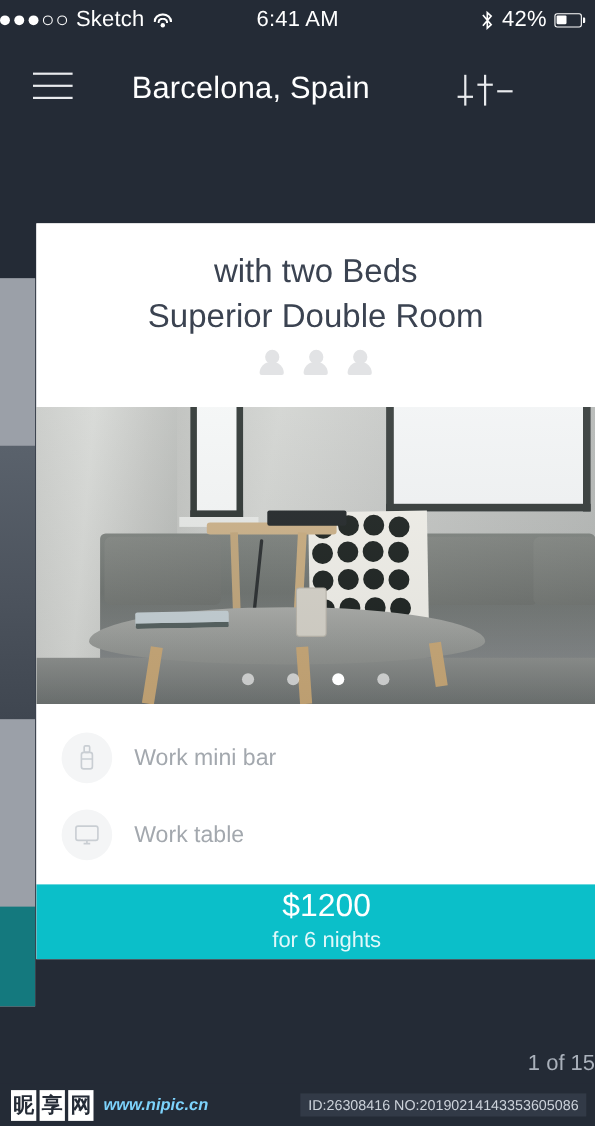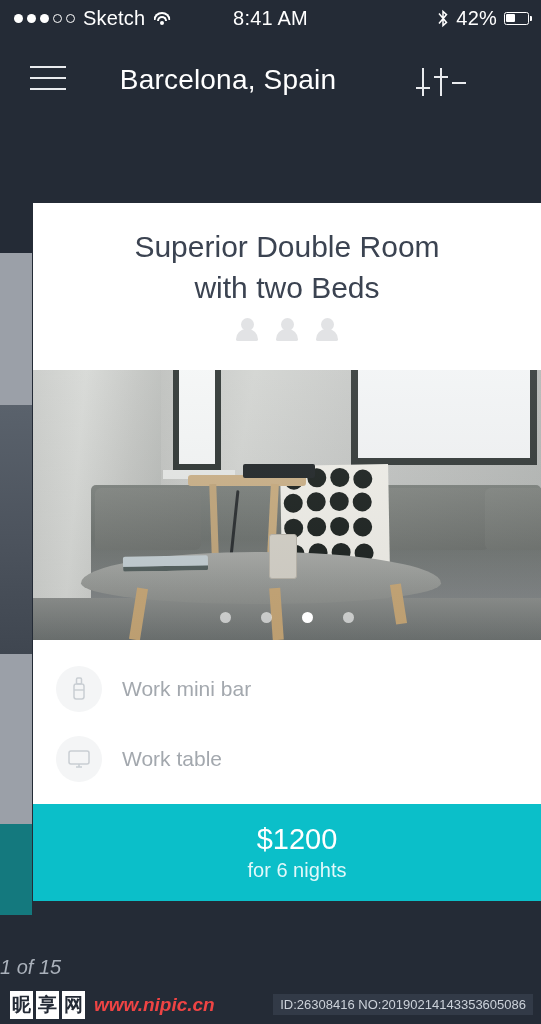--- a/index.html
+++ b/index.html
@@ -10,21 +10,21 @@
     overflow:hidden;
     position:relative;
   }
 
   
   .statusbar {
     position:absolute; top:0; left:0; width:541px; height:36px;
     display:flex; align-items:center; color:#ffffff;
     font-size:20px; letter-spacing:.2px;
   }
-  .sb-left { position:absolute; left:14px; display:flex; align-items:center; gap:6px; }
+  .sb-left { position:absolute; left:0; display:flex; align-items:center; gap:6px; }
   .sig-dots { display:flex; align-items:center; gap:4px; }
   .dot { width:9px; height:9px; border-radius:50%; }
   .dot.on { background:#ffffff; }
   .dot.off { background:transparent; border:1.4px solid #ffffff; }
   .carrier { font-size:20px; margin-left:2px; }
   .wifi-ico { display:inline-block; width:17px; height:14px; position:relative; margin-left:2px; }
   .wifi-ico i { position:absolute; border:2px solid #fff; border-bottom:none;
     border-radius:50% 50% 0 0 / 100% 100% 0 0; left:50%; transform:translateX(-50%); }
   .wifi-ico i:nth-child(1){ width:17px; height:8px; top:1px; }
   .wifi-ico i:nth-child(2){ width:10px; height:5px; top:5px; }
@@ -131,36 +131,36 @@
   .am-row { display:flex; }
   .am-row + .am-row { margin-top:24px; }
   .am-item { display:flex; align-items:center; width:50%; }
   .am-item.c1 { padding-left:60px; }
   .am-item.c2 { padding-left:23px; }
   .am-circ { width:46px; height:46px; border-radius:50%; background:#f4f5f6; flex:none;
     display:flex; align-items:center; justify-content:center; }
   .am-label { margin-left:20px; font-size:21px; color:#a3a8ae; white-space:nowrap; }
 
   
-  .price { background:#0bbfc9; height:97px; display:flex; flex-direction:column;
+  .price { background:#0bbfc9; height:68px; display:flex; flex-direction:column;
     align-items:center; justify-content:center; cursor:pointer;padding-left:20px; }
   .price-amt { color:#ffffff; font-size:29px; line-height:34px; }
   .price-sub { color:#e2f8fa; font-size:20px; line-height:28px; }
 
   
-  .pager { position:absolute; left:0; right:0; top:956px; text-align:left;
-    color:#aab1bb; font-size:20px;font-style:italic; }
+  .pager { position:absolute; left:0; right:0; top:956px; text-align:right;
+    color:#aab1bb; font-size:20px; }
 
   
   .watermark { position:absolute; left:0; bottom:0; width:541px; height:39px;
     background:#242b36; display:flex; align-items:center; }
   .wm-logo { margin-left:10px; display:flex; gap:3px; }
   .wm-logo span { background:#ffffff; color:#242b36; font-size:19px; font-weight:bold;
     padding:1px 2px; font-family:"DejaVu Sans", sans-serif; }
-  .wm-url { color:#ef4444; font-size:19px; font-style:italic; font-weight:bold; margin-left:9px; }
+  .wm-url { color:#7dd3fc; font-size:15px; font-style:italic; font-weight:bold; margin-left:9px; }
   .wm-id { position:absolute; right:8px; background:#323a47; color:#ccd2da; font-size:13px;
     padding:3px 7px; }
 </style>
 </head>
 <body>
 
 <div class="statusbar">
   <div class="sb-left">
     <span class="sig-dots">
       <i class="dot on"></i>
@@ -169,21 +169,21 @@
         <i class="dot off"></i>
         <i class="dot off"></i>
     </span>
     <span class="carrier">Sketch</span>
     <span class="wifi-ico">
         <i></i>
         <i></i>
         <i></i>
       </span>
   </div>
-  <div class="sb-center">8:41 AM</div>
+  <div class="sb-center">6:41 AM</div>
   <div class="sb-right">
     <svg width="12" height="19" viewBox="0 0 12 19">
       <path d="M2 4.6 L9.5 13.4 L6 16.5 V2.5 L9.5 5.6 L2 14.4" fill="none" stroke="#fff" stroke-width="1.5"></path>
     </svg>
     <span>42%</span>
     <span class="batt">
         <span></span>
       </span>
   </div>
 </div>
@@ -213,22 +213,22 @@
     
     
   </div>
   <div class="cb-price"></div>
 </div>
 
 <div class="card">
 
   <div class="card-head">
     <div class="room-title">
+      <div>with two Beds</div>
       <div>Superior Double Room</div>
-      <div>with two Beds</div>
     </div>
     <div class="guests">
       <span class="person">
           <span class="head"></span>
           <span class="body"></span>
         </span>
       <span class="person">
           <span class="head"></span>
           <span class="body"></span>
         </span>

